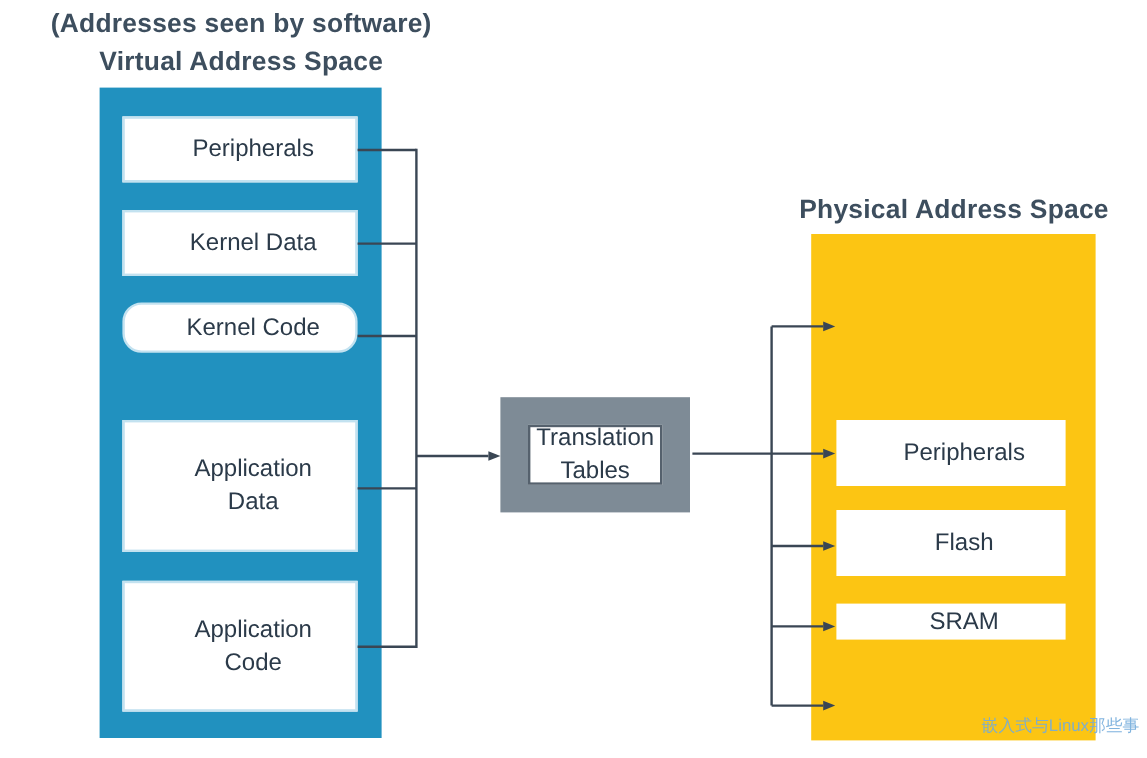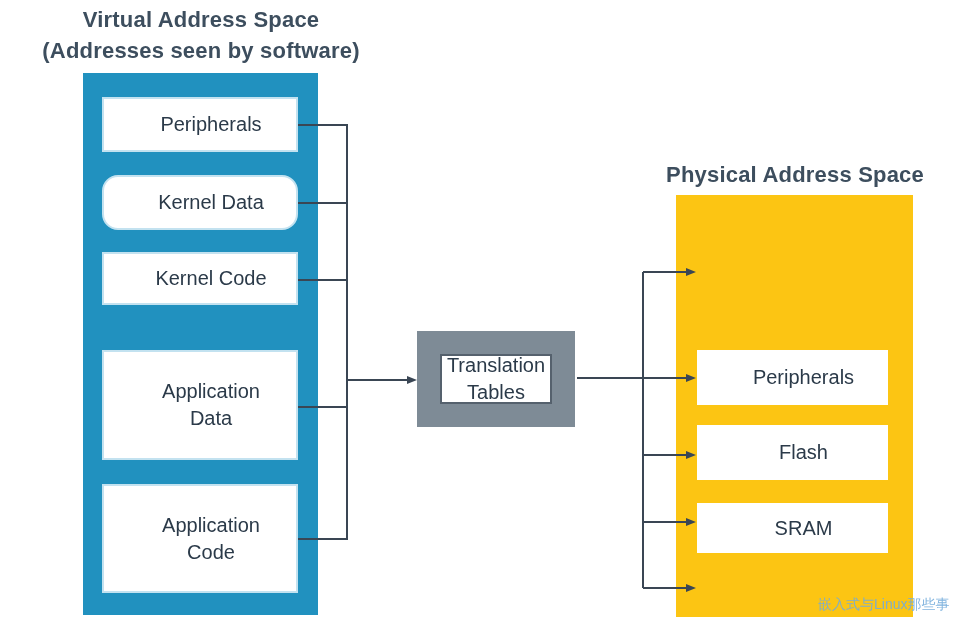--- a/index.html
+++ b/index.html
@@ -43,30 +43,30 @@
     text-align: center;
     white-space: pre-line;
     font-size: 20px;
     line-height: 27px;
     color: var(--label-text, #2B3A49);
     font-weight: 500;
     padding-left: 22px;
   }
   .vblock { left: 102px; width: 196px; border: 2px solid var(--box-border-blue, #C3E2F0); }
   .vb0 { top: 97px;  height: 55px; }
-  .vb1 { top: 175px; height: 55px; border-radius: 16px; }
-  .vb2 { top: 252px; height: 53px; }
+  .vb1 { top: 175px; height: 55px; }
+  .vb2 { top: 252px; height: 42px; border-radius: 16px; }
   .vb3 { top: 350px; height: 110px; }
   .vb4 { top: 484px; height: 109px; }
 
   .pblock { left: 697px; width: 191px; }
   .pb0 { top: 218px; height: 109px; }
   .pb1 { top: 350px; height: 55px; }
   .pb2 { top: 425px; height: 55px; }
-  .pb3 { top: 503px; height: 50px; }
+  .pb3 { top: 503px; height: 30px; }
   .pb4 { top: 561px; height: 39px; }
 
   .tt-outer {
     position: absolute;
     left: 417px; top: 331px; width: 158px; height: 96px;
     background: var(--tt-frame, #7E8B96);
     box-sizing: border-box;
     padding: 23px;
   }
   .tt-inner {
@@ -101,22 +101,22 @@
     opacity: 0.9;
     white-space: nowrap;
   }
 </style>
 </head>
 <body>
 
 <div class="canvas">
 
   <div class="space-title vtitle">
+    <div>(Addresses seen by software)</div>
     <div>Virtual Address Space</div>
-    <div>(Addresses seen by software)</div>
   </div>
 
   <div class="space-title ptitle">Physical Address Space</div>
 
   <div class="container-rect vcontainer"></div>
   <div class="block vblock vb0">Peripherals</div>
   <div class="block vblock vb1">Kernel Data</div>
   <div class="block vblock vb2">Kernel Code</div>
   <div class="block vblock vb3">Application
 Data</div>

